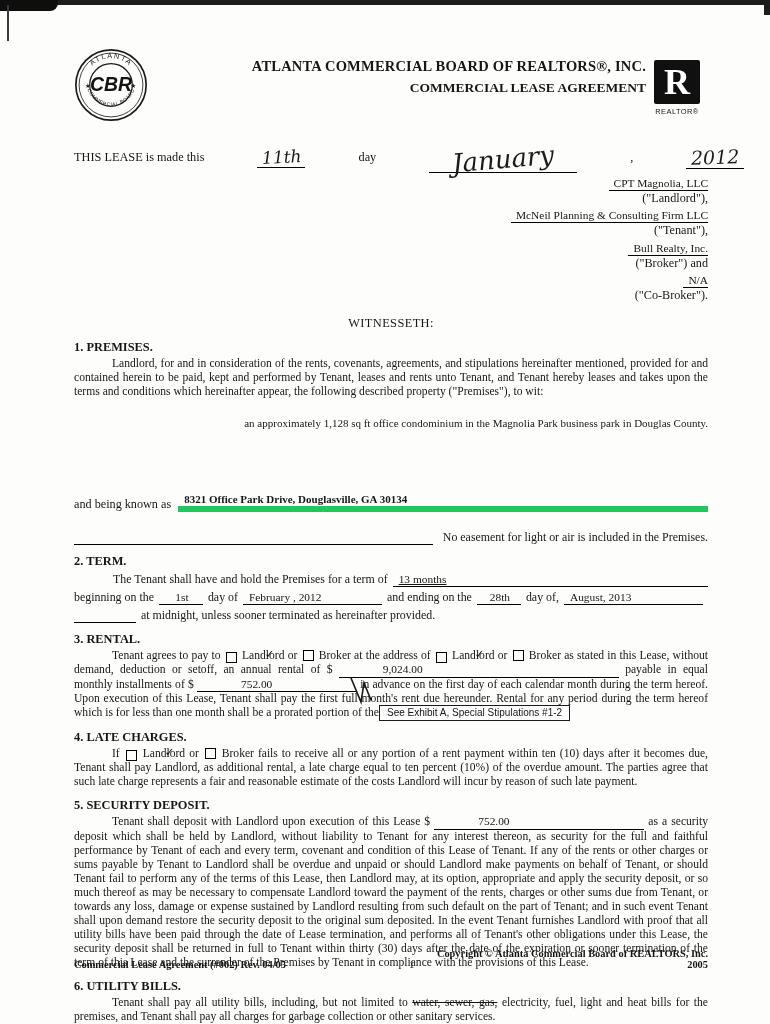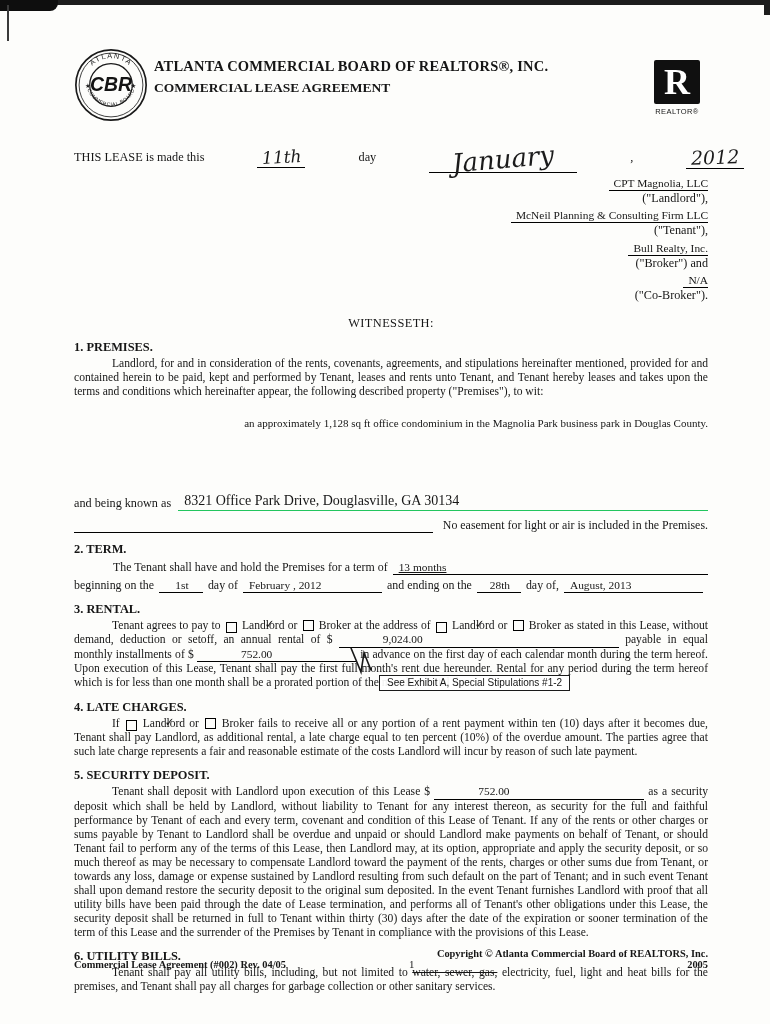--- a/index.html
+++ b/index.html
@@ -16,21 +16,21 @@
   }
   
   .scan-top { position: absolute; top: 0; left: 0; right: 0; height: 5px; background: #1d1d1d; }
   .scan-blob { position: absolute; top: 0; left: 0; width: 58px; height: 11px; background: #0e0e0e; border-radius: 0 0 8px 0; }
   .scan-right { position: absolute; top: 0; right: 0; width: 6px; height: 15px; background: #1d1d1d; }
   .scan-left-line { position: absolute; top: 5px; left: 7px; width: 2px; height: 36px; background: #3a3a3a; }
 
   
   .doc-header { display: flex; align-items: flex-start; }
   .seal-wrap { width: 80px; }
-  .title-block { flex: 1; text-align: left; padding-top: 10px; }
+  .title-block { flex: 1; text-align: right; padding-top: 10px; }
   .title1 { font-size: 14.5px; font-weight: bold; letter-spacing: .2px; }
   .title2 { font-size: 13.5px; font-weight: bold; margin-top: 5px; }
   .realtor-wrap { width: 62px; text-align: center; margin-top: 12px; }
   .realtor-r {
     width: 46px; height: 44px; margin: 0 auto; background: #101010; color: #fff;
     display: flex; align-items: center; justify-content: center;
     font-family: "Liberation Serif", serif; font-weight: bold; font-size: 36px; border-radius: 2px;
   }
   .realtor-label { font-family: "Liberation Sans", sans-serif; font-size: 7.5px; font-weight: normal; margin-top: 3px; letter-spacing: .4px; }
 
@@ -56,22 +56,22 @@
 
   
   section { margin-top: 9px; position: relative; }
   .sec-heading { font-size: 12.4px; font-weight: bold; margin-bottom: 2px; }
   .body-text { font-size: 11.6px; line-height: 1.21; text-align: justify; text-indent: 38px; }
 
   .premises-desc { font-size: 11px; margin-top: 18px; padding-left: 5px; text-align: right; }
   .premises-gap { height: 60px; }
 
   .known-line { display: flex; align-items: flex-end; font-size: 12.2px; margin-top: 4px; }
-  .known-fill { flex: 1; border-bottom: 1px solid #22c55e; font-size: 14px; margin-left: 7px; padding: 0 0 1px 6px; }
-  .easement-line { display: flex; align-items: flex-end; margin-top: 7px; text-align: right; }
+  .known-fill { flex: 1; border-bottom: 6px solid #22c55e; font-size: 11px; margin-left: 7px; padding: 0 0 1px 6px; font-weight: bold; }
+  .easement-line { display: flex; align-items: flex-end; margin-top: 18px; text-align: right; }
   .blank-fill { flex: 1; border-bottom: 1px solid #000; height: 12px; }
   .easement-note { white-space: nowrap; margin-left: 10px; font-size: 11.9px; }
 
   .term-line { display: flex; align-items: flex-end; font-size: 11.9px; margin-top: 3px; white-space: nowrap; }
   .term-line > span { margin-right: 5px; }
   .ti { display: inline-block; width: 34px; }
   .fillin {
     display: inline-block; border-bottom: 1px solid #000;
     font-size: 11.4px; line-height: 1.1; padding: 0 4px 1px 6px; vertical-align: baseline;
   }
@@ -206,20 +206,24 @@
     <div class="term-line">
       <span>beginning on the</span>
       <span class="fillin w-day">1st</span>
       <span>day of</span>
       <span class="fillin grow-mid">February , 2012</span>
       <span>and ending on the</span>
       <span class="fillin w-day">28th</span>
       <span>day of,</span>
       <span class="fillin grow-mid">August, 2013</span>
     </div>
+    <div class="term-line">
+      <span class="blank-sm"></span>
+      <span>at midnight, unless sooner terminated as hereinafter provided.</span>
+    </div>
   </section>
 
   <section>
     <h3 class="sec-heading">3.  RENTAL.</h3>
     <p class="body-text">
       <span>Tenant agrees to pay to</span>
       <span class="cb"><span class="check">✓</span></span>
       <span>Landlord or</span>
       <span class="cb"></span>
       <span>Broker at the address of</span>

